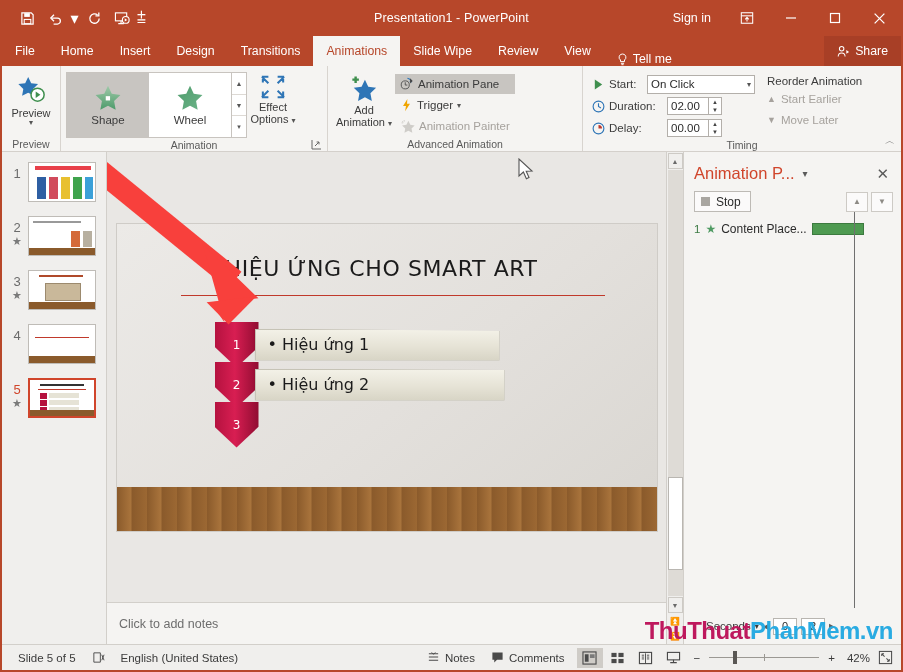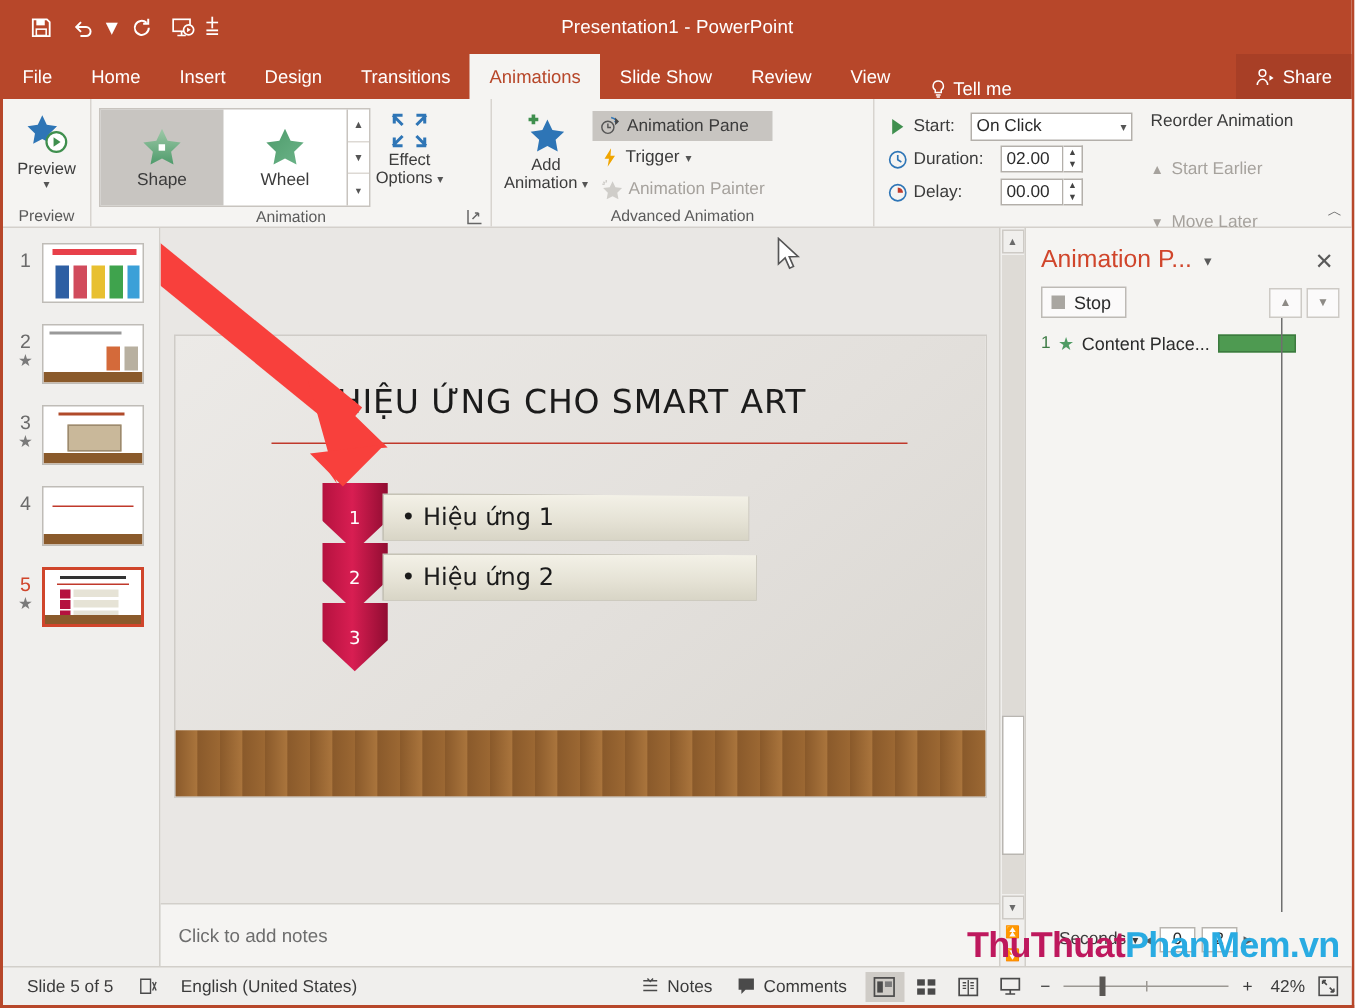--- a/index.html
+++ b/index.html
@@ -97,21 +97,21 @@
   .tinput {
     border: 1px solid #b3afaa; background: #fff; height: 18px; font-size: 11.5px;
     display: flex; align-items: center; padding: 0 3px; color: #2b2b2b;
   }
   .spin { display: flex; flex-direction: column; width: 13px; height: 18px; border: 1px solid #b3afaa; border-left: none; background: #fff; }
   .spin div { flex: 1; display: flex; align-items: center; justify-content: center; font-size: 6px; color: #444; cursor: pointer; }
   .combo {
     border: 1px solid #b3afaa; background: #fff; height: 19px; width: 108px; display: flex;
     align-items: center; padding: 0 3px; font-size: 11.5px; color: #2b2b2b; justify-content: space-between; cursor: pointer;
   }
-  .reorder-col { display: flex; flex-direction: column; padding: 4px 6px 0 8px; gap: 16px; }
+  .reorder-col { display: flex; flex-direction: column; padding: 4px 6px 0 8px; gap: 2px; }
   .reorder-title { font-size: 11.5px; color: #3b3b3b; white-space: nowrap; }
   .reorder-btn { display: flex; align-items: center; gap: 5px; font-size: 11.5px; color: #a6a29d; height: 19px; white-space: nowrap; }
   .collapse-ribbon { position: absolute; right: 6px; bottom: 3px; font-size: 10px; color: #666; cursor: pointer; }
 
   
   .main { flex: 1; display: flex; background: #e9e7e4; min-height: 0; position: relative; }
 
   
   .thumbs {
     width: 105px; background: #f0efed; border-right: 1px solid #d2cfca;
@@ -260,30 +260,55 @@
         <svg width="16" height="15" viewBox="0 0 17 16">
             <rect x="1.5" y="2" width="12" height="8.5" fill="none" stroke="#fff" stroke-width="1.2"></rect>
             <path d="M7.5 10.5v3M4.5 13.5h6" stroke="#fff" stroke-width="1.2"></path>
             <circle cx="12.5" cy="9.5" r="3.6" fill="#b7472a" stroke="#fff" stroke-width="1.2"></circle>
             <path d="M11.4 7.8l2.6 1.7-2.6 1.7z" fill="#fff"></path>
           </svg>
       </div>
       <div class="caret-sm">⩲</div>
     </div>
     <div class="title-text">Presentation1  -  PowerPoint</div>
+    <div class="win-right">
+      <div class="signin">Sign in</div>
+      <div class="win-btn">
+        <svg width="14" height="14" viewBox="0 0 16 16">
+            <rect x="1.5" y="2" width="13" height="12" fill="none" stroke="#fff" stroke-width="1.2"></rect>
+            <path d="M1.5 5.5h13" stroke="#fff" stroke-width="1.2"></path>
+            <path d="M8 12V7.5M6 9.5L8 7.3l2 2.2" fill="none" stroke="#fff" stroke-width="1.2"></path>
+          </svg>
+      </div>
+      <div class="win-btn">
+        <svg width="12" height="12" viewBox="0 0 12 12">
+            <path d="M1 6h10" stroke="#fff" stroke-width="1.2"></path>
+          </svg>
+      </div>
+      <div class="win-btn">
+        <svg width="12" height="12" viewBox="0 0 12 12">
+            <rect x="1.5" y="1.5" width="9" height="9" fill="none" stroke="#fff" stroke-width="1.2"></rect>
+          </svg>
+      </div>
+      <div class="win-btn win-close">
+        <svg width="13" height="13" viewBox="0 0 12 12">
+            <path d="M1.5 1.5l9 9M10.5 1.5l-9 9" stroke="#fff" stroke-width="1.2"></path>
+          </svg>
+      </div>
+    </div>
   </div>
 
   <div class="tabbar">
     <div class="tab">File</div>
     <div class="tab">Home</div>
     <div class="tab">Insert</div>
     <div class="tab">Design</div>
     <div class="tab">Transitions</div>
     <div class="tab active">Animations</div>
-    <div class="tab">Slide Show</div>
+    <div class="tab">Slide Wipe</div>
     <div class="tab">Review</div>
     <div class="tab">View</div>
     <div class="tab-tellme">
       <svg width="11" height="13" viewBox="0 0 11 13">
           <path d="M5.5 1a3.3 3.3 0 0 0-2 6v1.6h4V7a3.3 3.3 0 0 0-2-6z" fill="none" stroke="#fff" stroke-width="1"></path>
           <path d="M3.9 10.3h3.2M4.4 11.7h2.2" stroke="#fff" stroke-width="1"></path>
         </svg>
       <span>Tell me</span>
     </div>
     <div class="share-btn">

